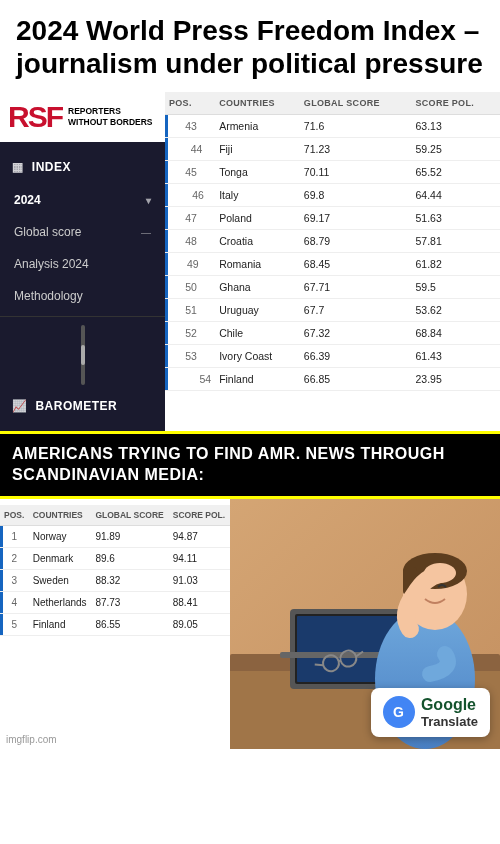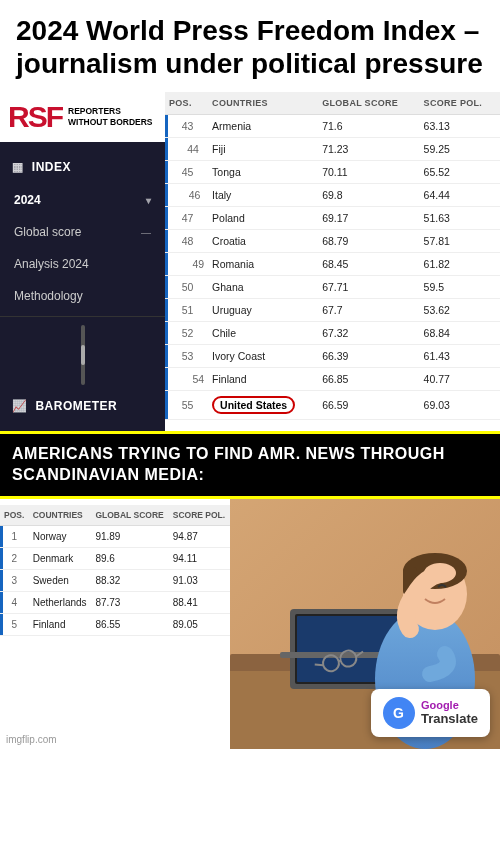--- a/index.html
+++ b/index.html
@@ -269,22 +269,22 @@
       font-size: 18px;
       font-weight: bold;
       color: #fff;
       font-family: Arial, sans-serif;
     }
     .translate-text {
       display: flex;
       flex-direction: column;
     }
     .translate-google {
-      font-size: 11px;
-      color: #a21caf;
+      font-size: 16px;
+      color: #14532d;
       font-weight: bold;
     }
     .translate-label {
       font-size: 13px;
       color: #333;
       font-weight: bold;
     }
 
     
     .imgflip-watermark {
@@ -390,21 +390,21 @@
             <td>69.17</td>
             <td>51.63</td>
           </tr>
           <tr>
             <td style="text-align: center; color: rgb(102, 102, 102); position: relative; padding-left: 6px;"><div style="position: absolute; left: 0px; top: 0px; bottom: 0px; width: 3px; background: rgb(21, 101, 192);"></div>48</td>
             <td>Croatia</td>
             <td>68.79</td>
             <td>57.81</td>
           </tr>
           <tr>
-            <td style="text-align: right; color: rgb(102, 102, 102); position: relative; padding-left: 12px;"><div style="position: absolute; left: 0px; top: 0px; bottom: 0px; width: 3px; background: rgb(21, 101, 192);"></div>49</td>
+            <td style="text-align: left; color: rgb(102, 102, 102); position: relative; padding-left: 22px;"><div style="position: absolute; left: 0px; top: 0px; bottom: 0px; width: 3px; background: rgb(21, 101, 192);"></div>49</td>
             <td>Romania</td>
             <td>68.45</td>
             <td>61.82</td>
           </tr>
           <tr>
             <td style="text-align: center; color: rgb(102, 102, 102); position: relative; padding-left: 6px;"><div style="position: absolute; left: 0px; top: 0px; bottom: 0px; width: 3px; background: rgb(21, 101, 192);"></div>50</td>
             <td>Ghana</td>
             <td>67.71</td>
             <td>59.5</td>
           </tr>
@@ -423,27 +423,21 @@
           <tr>
             <td style="text-align: center; color: rgb(102, 102, 102); position: relative; padding-left: 6px;"><div style="position: absolute; left: 0px; top: 0px; bottom: 0px; width: 3px; background: rgb(21, 101, 192);"></div>53</td>
             <td>Ivory Coast</td>
             <td>66.39</td>
             <td>61.43</td>
           </tr>
           <tr>
             <td style="text-align: right; color: rgb(102, 102, 102); position: relative; padding-left: 20px;"><div style="position: absolute; left: 0px; top: 0px; bottom: 0px; width: 3px; background: rgb(21, 101, 192);"></div>54</td>
             <td>Finland</td>
             <td>66.85</td>
-            <td>40.77</td>
-          </tr>
-          <tr class="highlighted-row" style="background: rgb(255, 248, 248);">
-            <td style="text-align: center; color: rgb(102, 102, 102); position: relative; padding-left: 6px;"><div style="position: absolute; left: 0px; top: 0px; bottom: 0px; width: 3px; background: rgb(21, 101, 192);"></div>55</td>
-            <td><span class="circle-highlight" style="border: 2px solid rgb(204, 0, 0); border-radius: 14px; display: inline-block; padding: 1px 6px; font-weight: bold;">United States</span></td>
-            <td>66.59</td>
-            <td>69.03</td>
+            <td>23.95</td>
           </tr>
         </tbody>
     </table>
   </div>
 </div>
 
 <div class="caption-section">
   <span>AMERICANS TRYING TO FIND AMR. NEWS THROUGH SCANDINAVIAN MEDIA:</span>
 </div>
 

